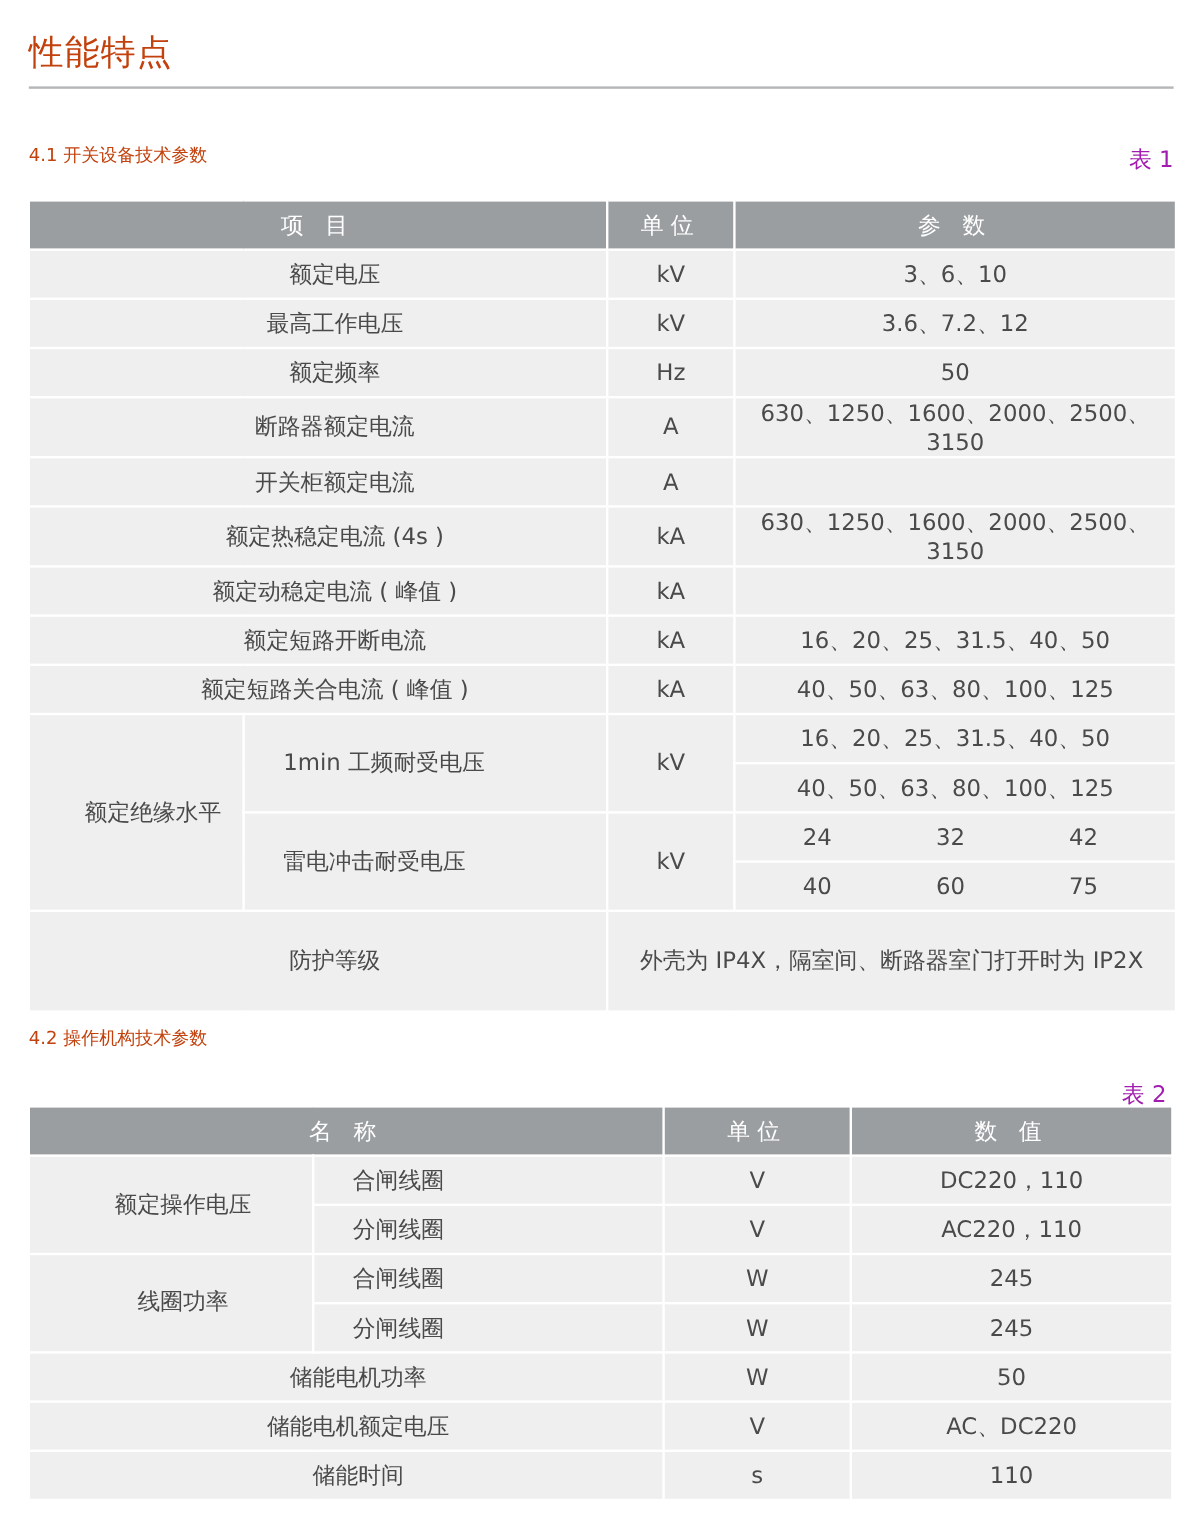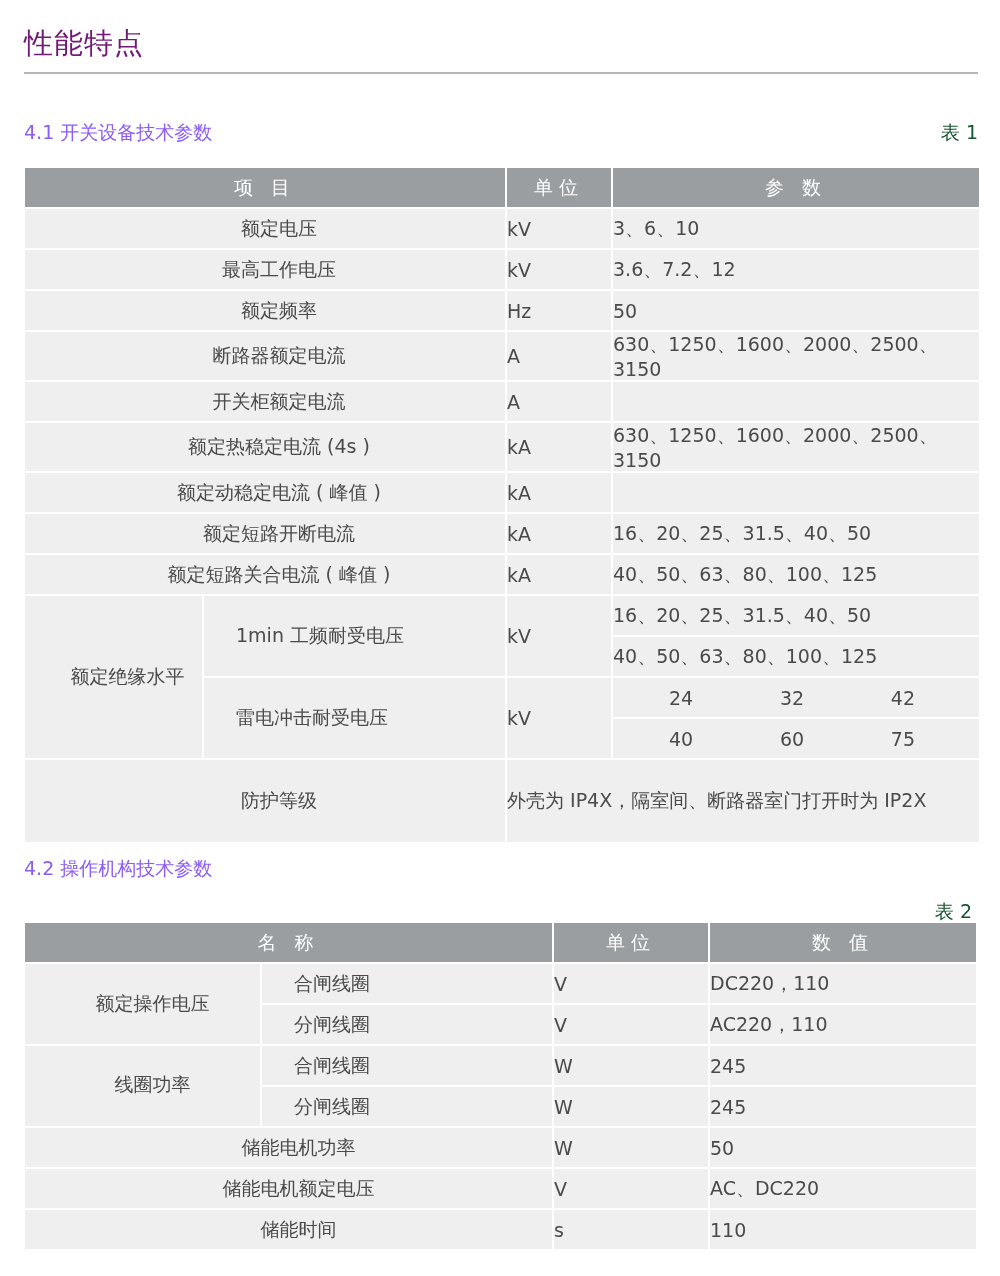--- a/index.html
+++ b/index.html
@@ -1,31 +1,31 @@
 <!DOCTYPE html>
 <html><head>
 <meta charset="utf-8">
 <style>
   * { box-sizing: border-box; margin: 0; padding: 0; }
   html, body { width: 1000px; height: 1276px; background: #ffffff; overflow: hidden; }
   body { font-family: "DejaVu Sans", "Liberation Sans", sans-serif; color: #4a4a4a; position: relative; }
 
-  .page-title { position: absolute; left: 24px; top: 24px; font-size: 29px; color: #701a75; letter-spacing: 1px; }
+  .page-title { position: absolute; left: 24px; top: 24px; font-size: 29px; color: #c2410c; letter-spacing: 1px; }
   .title-rule { position: absolute; left: 24px; top: 72px; width: 954px; height: 2px; background: #b4b6b8; }
 
-  .sec-heading { position: absolute; left: 24px; font-size: 19px; color: #8b5cf6; }
-  .tbl-label { position: absolute; font-size: 19px; color: #14532d; }
+  .sec-heading { position: absolute; left: 24px; font-size: 15px; color: #c2410c; }
+  .tbl-label { position: absolute; font-size: 19px; color: #a21caf; }
 
   table { position: absolute; border-collapse: collapse; table-layout: fixed; }
   td, th { border: 2px solid #ffffff; font-weight: normal; font-size: 19px; color: #4a4a4a; }
   th { background: #9a9ea1; color: #ffffff; letter-spacing: 6px; height: 41px; }
   td { background: #efefef; height: 41px; }
   td.left { padding-left: 28px; text-align: center; }
   td.left2 { padding-left: 32px; text-align: left; }
-  td.center { }
+  td.center { text-align: center; }
   td.tall { height: 84px; }
 
   #t1 { left: 23px; top: 166px; width: 956px; }
   #t2 { left: 23px; top: 921px; width: 953px; }
 
   .triple { display: flex; justify-content: space-between; padding: 0 64px 0 56px; }
   .triple span { display: inline-block; }
 </style>
 </head>
 <body>

